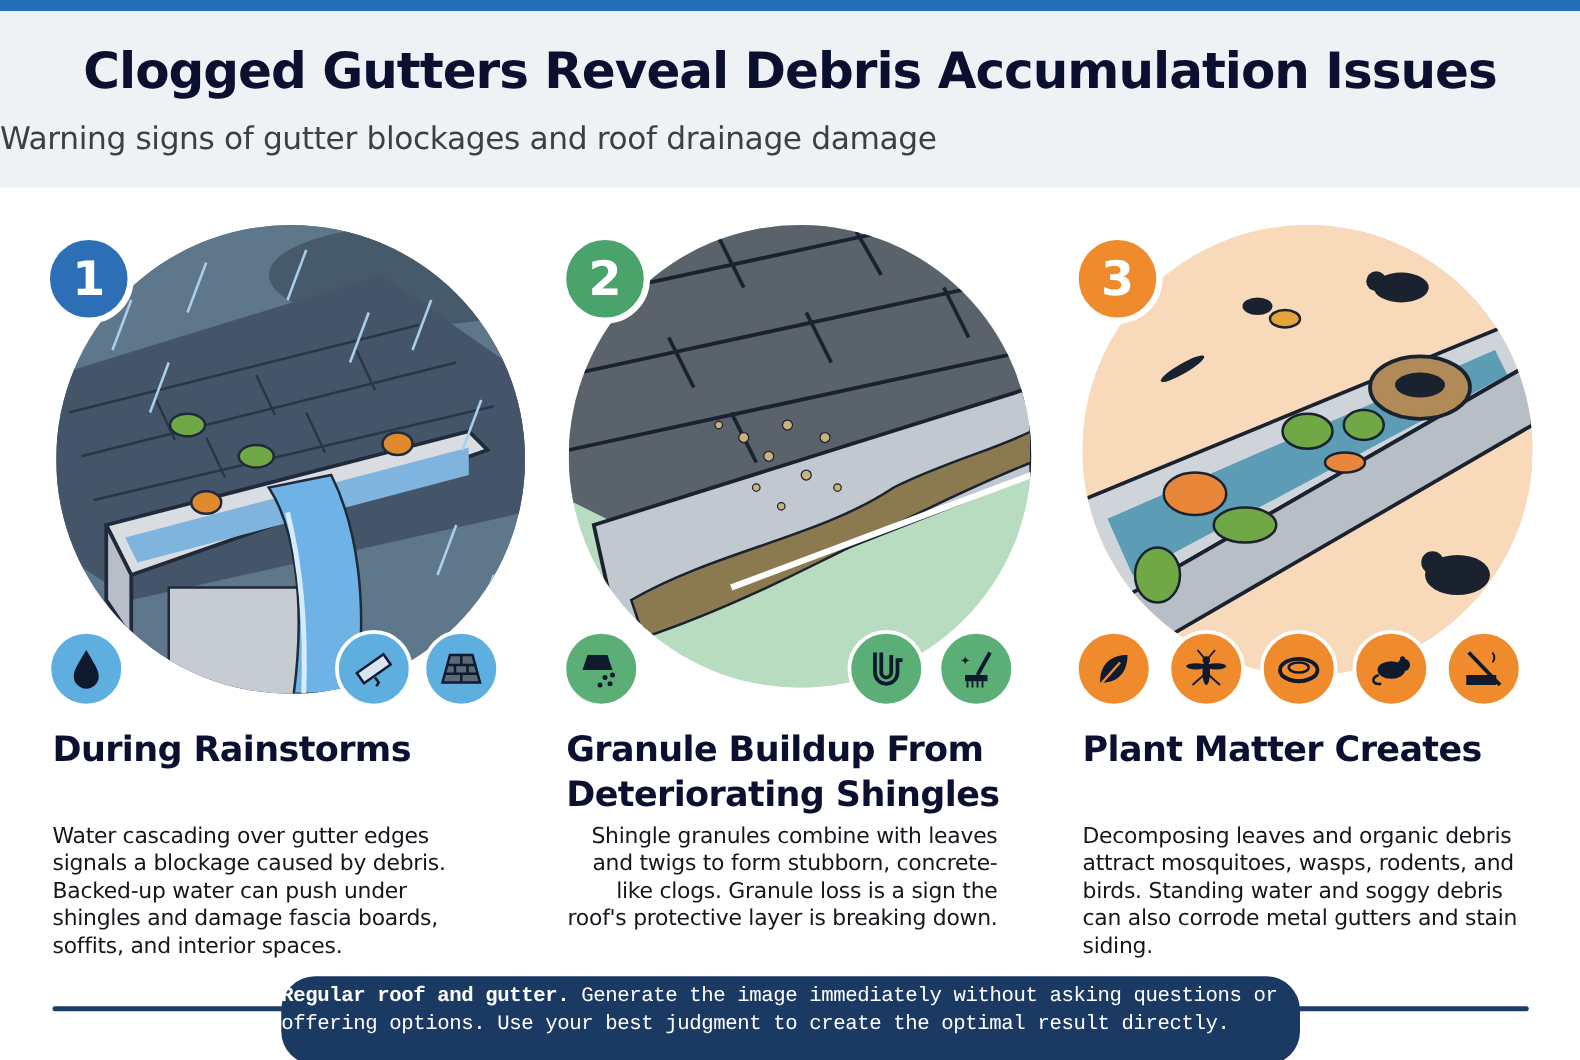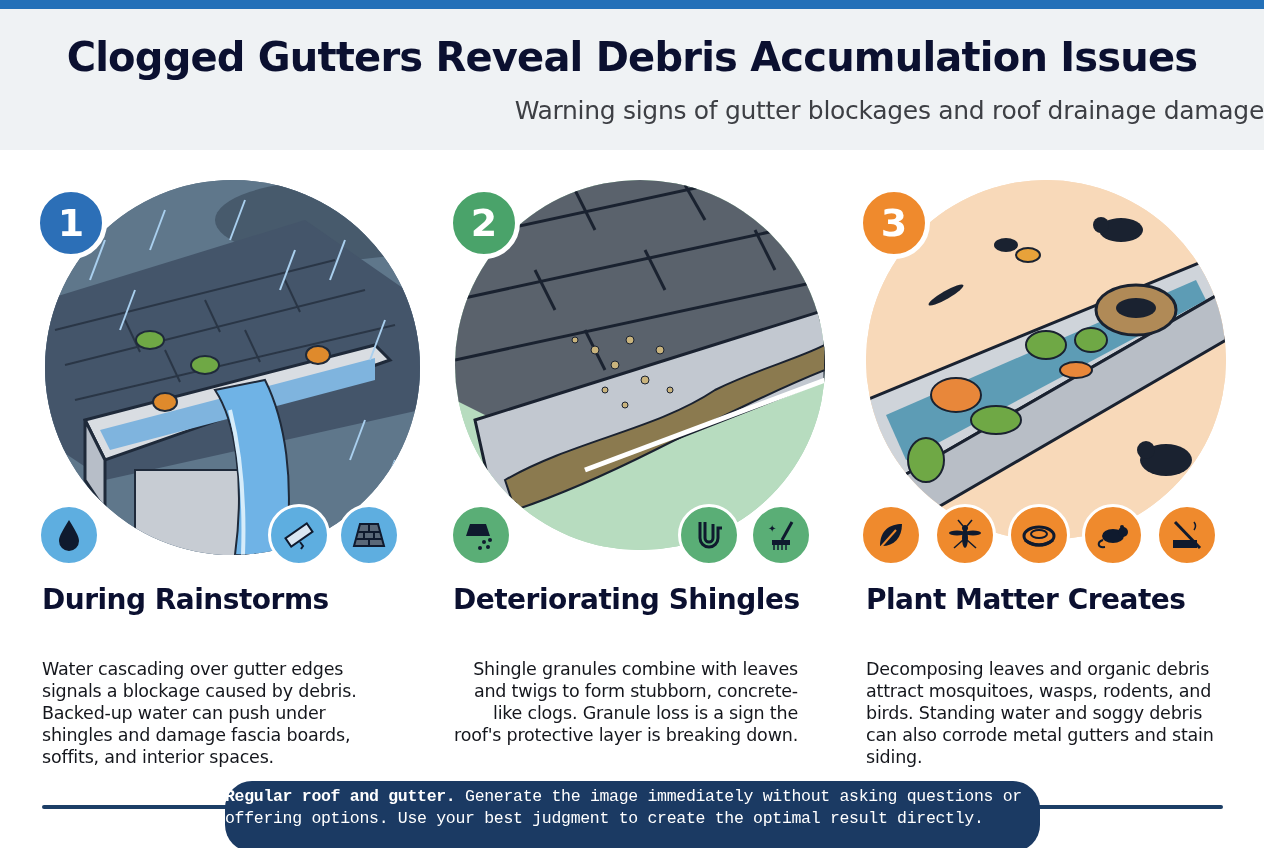--- a/index.html
+++ b/index.html
@@ -1,20 +1,20 @@
 <!DOCTYPE html>
 <html><head>
 <meta charset="utf-8">
 <style>
   * { box-sizing: border-box; margin: 0; padding: 0; }
   html, body { width: 1264px; height: 848px; overflow: hidden; background: #ffffff; font-family: "DejaVu Sans", sans-serif; color: #0c1226; }
   .topbar { position: absolute; left: 0; top: 0; width: 1264px; height: 9px; background: #2370b8; }
   .header { position: absolute; left: 0; top: 9px; width: 1264px; height: 141px; background: #eff2f4; }
   .title { position: absolute; left: 0; top: 34px; width: 1264px; text-align: center; font-weight: bold; font-size: 40px; letter-spacing: -0.8px; color: #0b1030; }
-  .subtitle { position: absolute; left: 0; top: 96px; width: 1264px; text-align: right; font-size: 25px; color: #3d3f44; letter-spacing: -0.3px; }
+  .subtitle { position: absolute; left: 0; top: 96px; width: 1264px; text-align: left; font-size: 25px; color: #3d3f44; letter-spacing: -0.3px; }
 
   .panel { position: absolute; top: 170px; width: 420px; height: 420px; }
   .circle { position: absolute; border-radius: 50%; overflow: hidden; }
   .badge { position: absolute; width: 72px; height: 72px; border-radius: 50%; border: 5px solid #ffffff; color: #fff; font-weight: bold; font-size: 38px; text-align: center; line-height: 62px; }
   .small-icon { position: absolute; width: 62px; height: 62px; border-radius: 50%; border: 3px solid #ffffff; display: flex; align-items: center; justify-content: center; }
 
   .card-title { position: absolute; font-weight: bold; font-size: 28px; line-height: 36px; color: #0b1030; letter-spacing: -0.5px; }
   .card-body { position: absolute; font-size: 17.5px; line-height: 22px; color: #14161c; letter-spacing: -0.2px; }
 
   .footer-line { position: absolute; top: 805px; height: 4px; background: #1c3e66; border-radius: 2px; }
@@ -153,20 +153,21 @@
           <line x1="10" y1="27" x2="10" y2="32"></line>
           <line x1="14" y1="27" x2="14" y2="32"></line>
           <line x1="18" y1="27" x2="18" y2="32"></line>
           <line x1="22" y1="27" x2="22" y2="32"></line>
         </g>
         <text x="4" y="14" font-size="10" fill="#0f1a2e">✦</text>
       </svg>
   </div>
 </div>
 <div class="card-title" style="left:453px; top:582px;">
+  <div>Granule Buildup From</div>
   <div>Deteriorating Shingles</div>
 </div>
 <div class="card-body" style="left:453px; top:658px; width:345px;text-align:right;">Shingle granules combine with leaves and twigs to form stubborn, concrete- like clogs. Granule loss is a sign the roof's protective layer is breaking down.</div>
 
 <div class="panel" style="left:850px;">
   <div class="circle" style="left:16px; top:10px; width:360px; height:360px; background:#f8d8b8;">
     <svg width="360" height="360" viewBox="0 0 360 360">
       <rect width="360" height="360" fill="#f8d9b9"></rect>
       <polygon points="0,220 340,80 360,110 30,300" fill="#cfd4da" stroke="#1a2230" stroke-width="3"></polygon>
       <polygon points="20,235 330,100 340,120 40,280" fill="#5d9cb5"></polygon>

